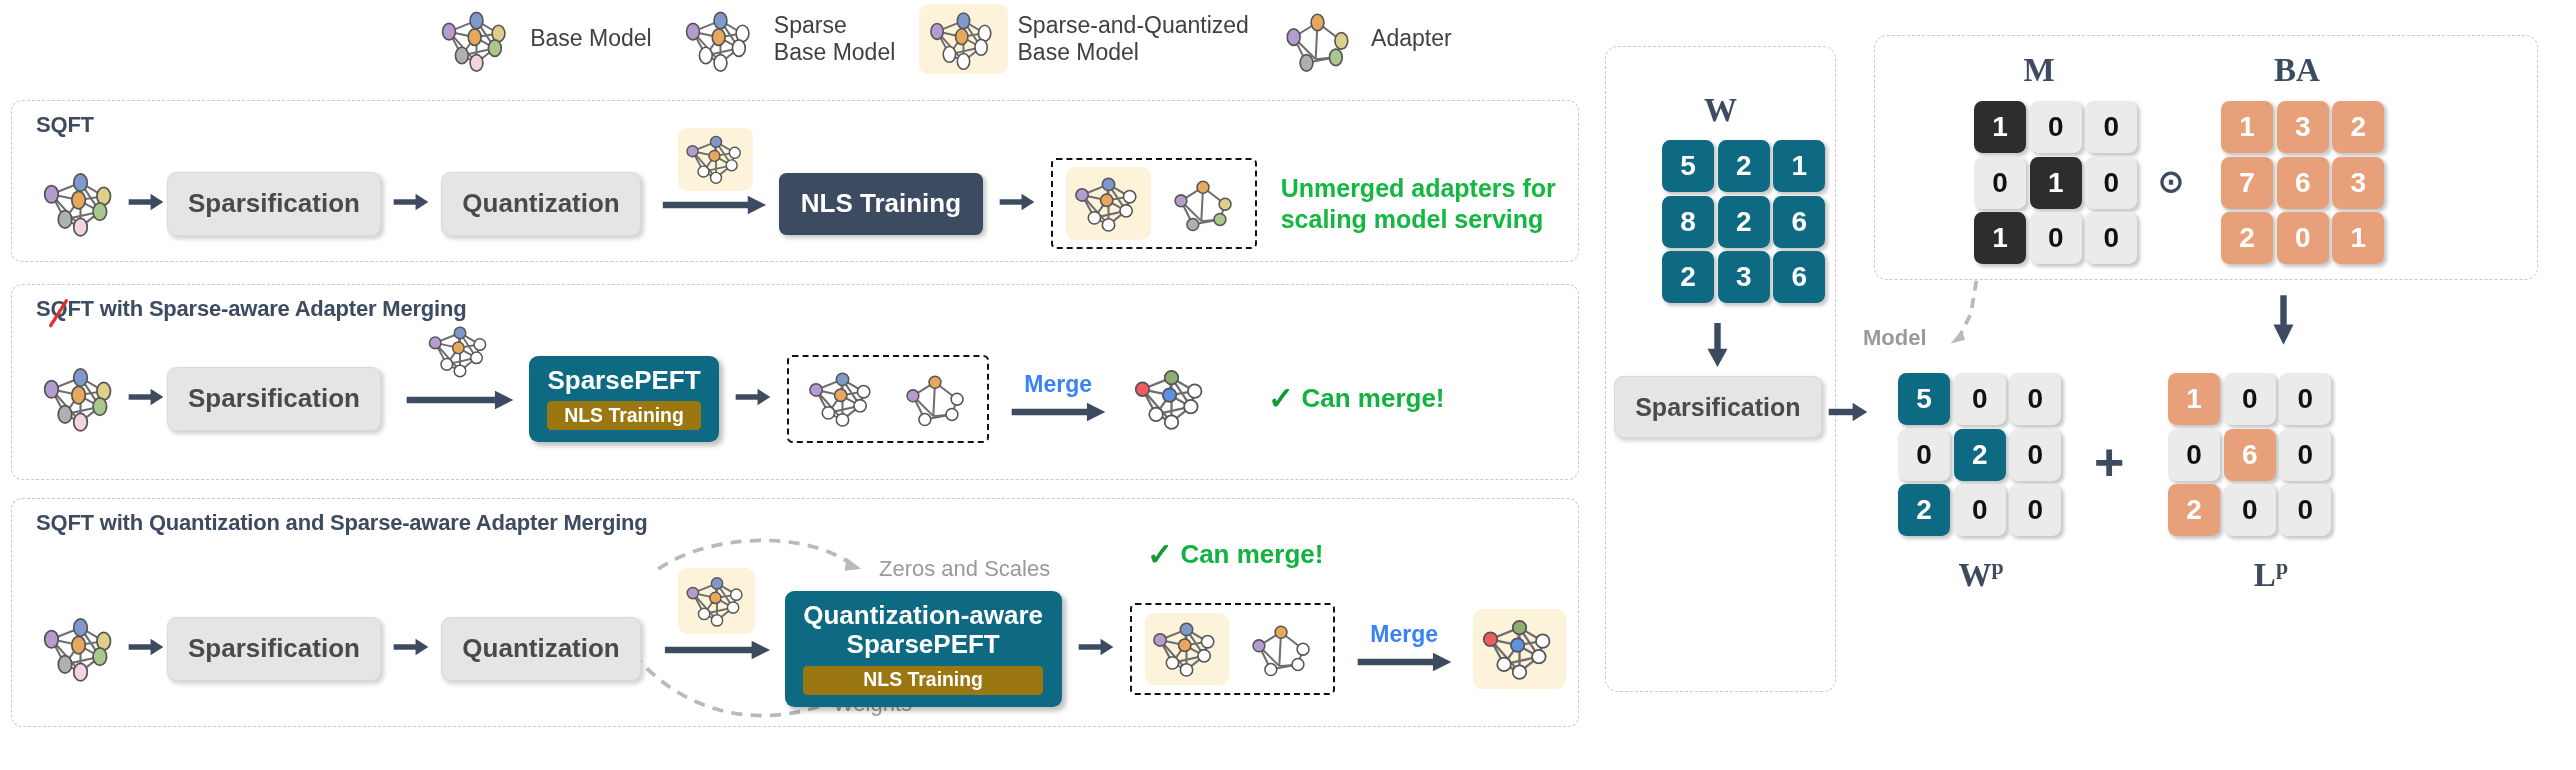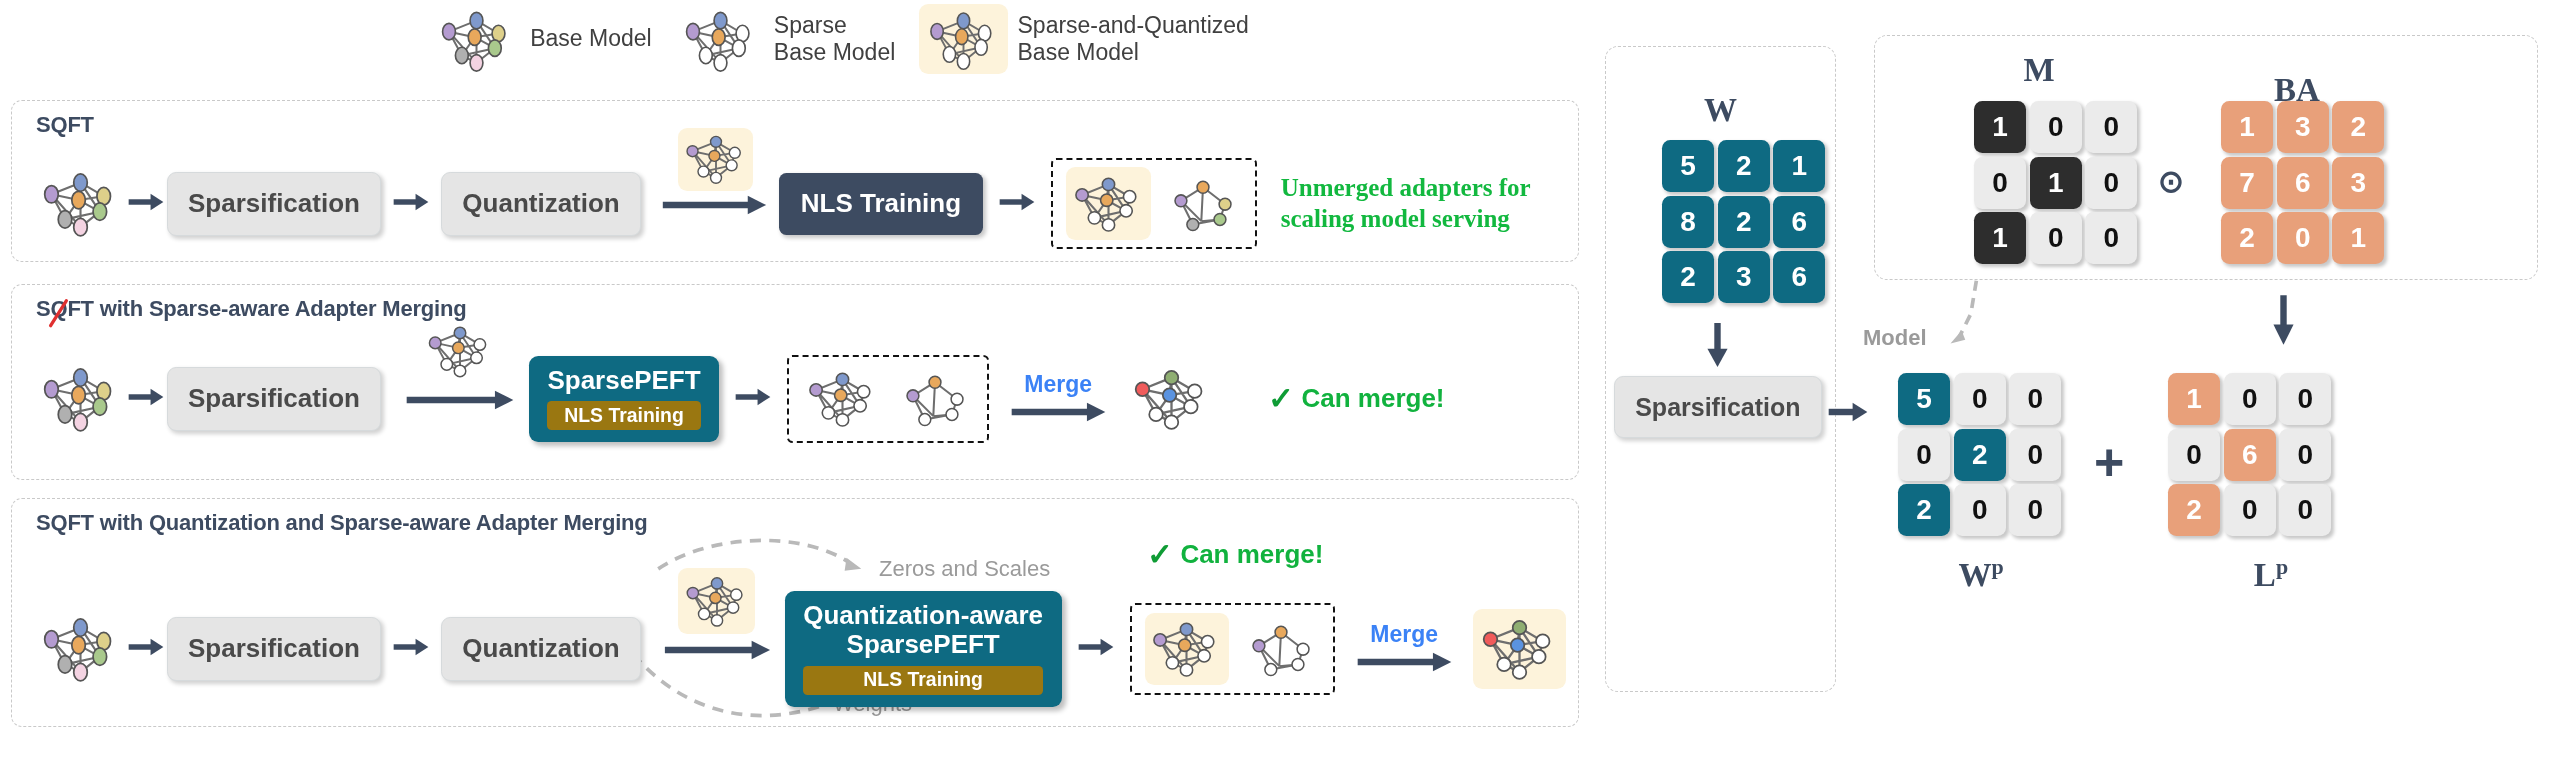--- a/index.html
+++ b/index.html
@@ -109,21 +109,21 @@
   .merge-label {
     font-size:23px; font-weight:bold; color:#3b82f6;
     margin-bottom:1.8px;
   }
 
   .ok-text {
     color:#11b23e; font-size:26px; font-weight:bold; white-space:nowrap;
   }
   .ok-check { color:#0f9c35; font-size:31px; font-weight:bold; margin-right:7.4px; }
   .green-note {
-    color:#12b83f; font-size:25px; font-weight:bold; line-height:1.22; white-space:pre-line;font-family:Liberation Serif, serif;
+    color:#12b83f; font-size:25px; font-weight:bold; line-height:1.22; white-space:pre-line;
   }
 
   .feedback-label {
     position:absolute; font-size:22px; color:#9a9a9a; font-weight:normal; white-space:nowrap;
   }
 
   
   #matrix-area { position:absolute; left:1605px; top:0px; width:960px; height:770px; }
 
   .m-title {
@@ -218,20 +218,37 @@
           <ellipse cx="66" cy="46" rx="7" ry="9" fill="#fff"></ellipse>
           <ellipse cx="30" cy="54" rx="7" ry="9" fill="#fff"></ellipse>
           <ellipse cx="46" cy="62" rx="7" ry="9" fill="#fff"></ellipse>
         </g>
       </svg>
     </span>
     <span class="legend-label">Sparse-and-Quantized
 Base Model</span>
   </div>
 
+  <div class="legend-entry">
+    <span class="legend-glyph">
+      <svg width="85" height="66" viewBox="0 0 92 72">
+        <g stroke="#6e6e6e" stroke-width="2.2" fill="none">
+          <path d="M20 34 L46 18 M46 18 L72 38 M46 18 L44 58 M20 34 L34 62 M34 62 L66 56 M72 38 L66 56 M44 58 L66 56 M20 34 L44 58"></path>
+        </g>
+        <g stroke="#555" stroke-width="1.8">
+          <ellipse cx="46" cy="18" rx="7" ry="9" fill="#e8a85c"></ellipse>
+          <ellipse cx="20" cy="34" rx="7" ry="9" fill="#b49bd0"></ellipse>
+          <ellipse cx="72" cy="38" rx="7" ry="9" fill="#ded08a"></ellipse>
+          <ellipse cx="34" cy="62" rx="7" ry="9" fill="#b0b0b0"></ellipse>
+          <ellipse cx="66" cy="56" rx="7" ry="9" fill="#a9c98c"></ellipse>
+        </g>
+      </svg>
+    </span>
+    <span class="legend-label">Adapter</span>
+  </div>
 </div>
 
 <div class="panel" id="panel-1">
   <div class="panel-title">SQFT</div>
 
   <div class="row" style="left:24px; top:57px;">
 
     <span>
       <svg width="89" height="74" viewBox="0 0 92 72">
         <g stroke="#6e6e6e" stroke-width="2.2" fill="none">
@@ -674,21 +691,21 @@
     <div class="cell c-gray">0</div>
     <div class="cell c-black">1</div>
     <div class="cell c-gray">0</div>
     <div class="cell c-black">1</div>
     <div class="cell c-gray">0</div>
     <div class="cell c-gray">0</div>
   </div>
 
   <div class="op-sym" style="position:absolute; left:544px; top:159px; width:44px; height:44px;">⊙</div>
 
-  <div class="m-title" style="position:absolute; left:609px; top:52px; width:166px;margin-top:20px;">
+  <div class="m-title" style="position:absolute; left:609px; top:52px; width:166px;">
     <span>BA</span>
   </div>
   <div class="grid3" style="position:absolute; left:616px; top:101px;">
     <div class="cell c-orange">1</div>
     <div class="cell c-orange">3</div>
     <div class="cell c-orange">2</div>
     <div class="cell c-orange">7</div>
     <div class="cell c-orange">6</div>
     <div class="cell c-orange">3</div>
     <div class="cell c-orange">2</div>

